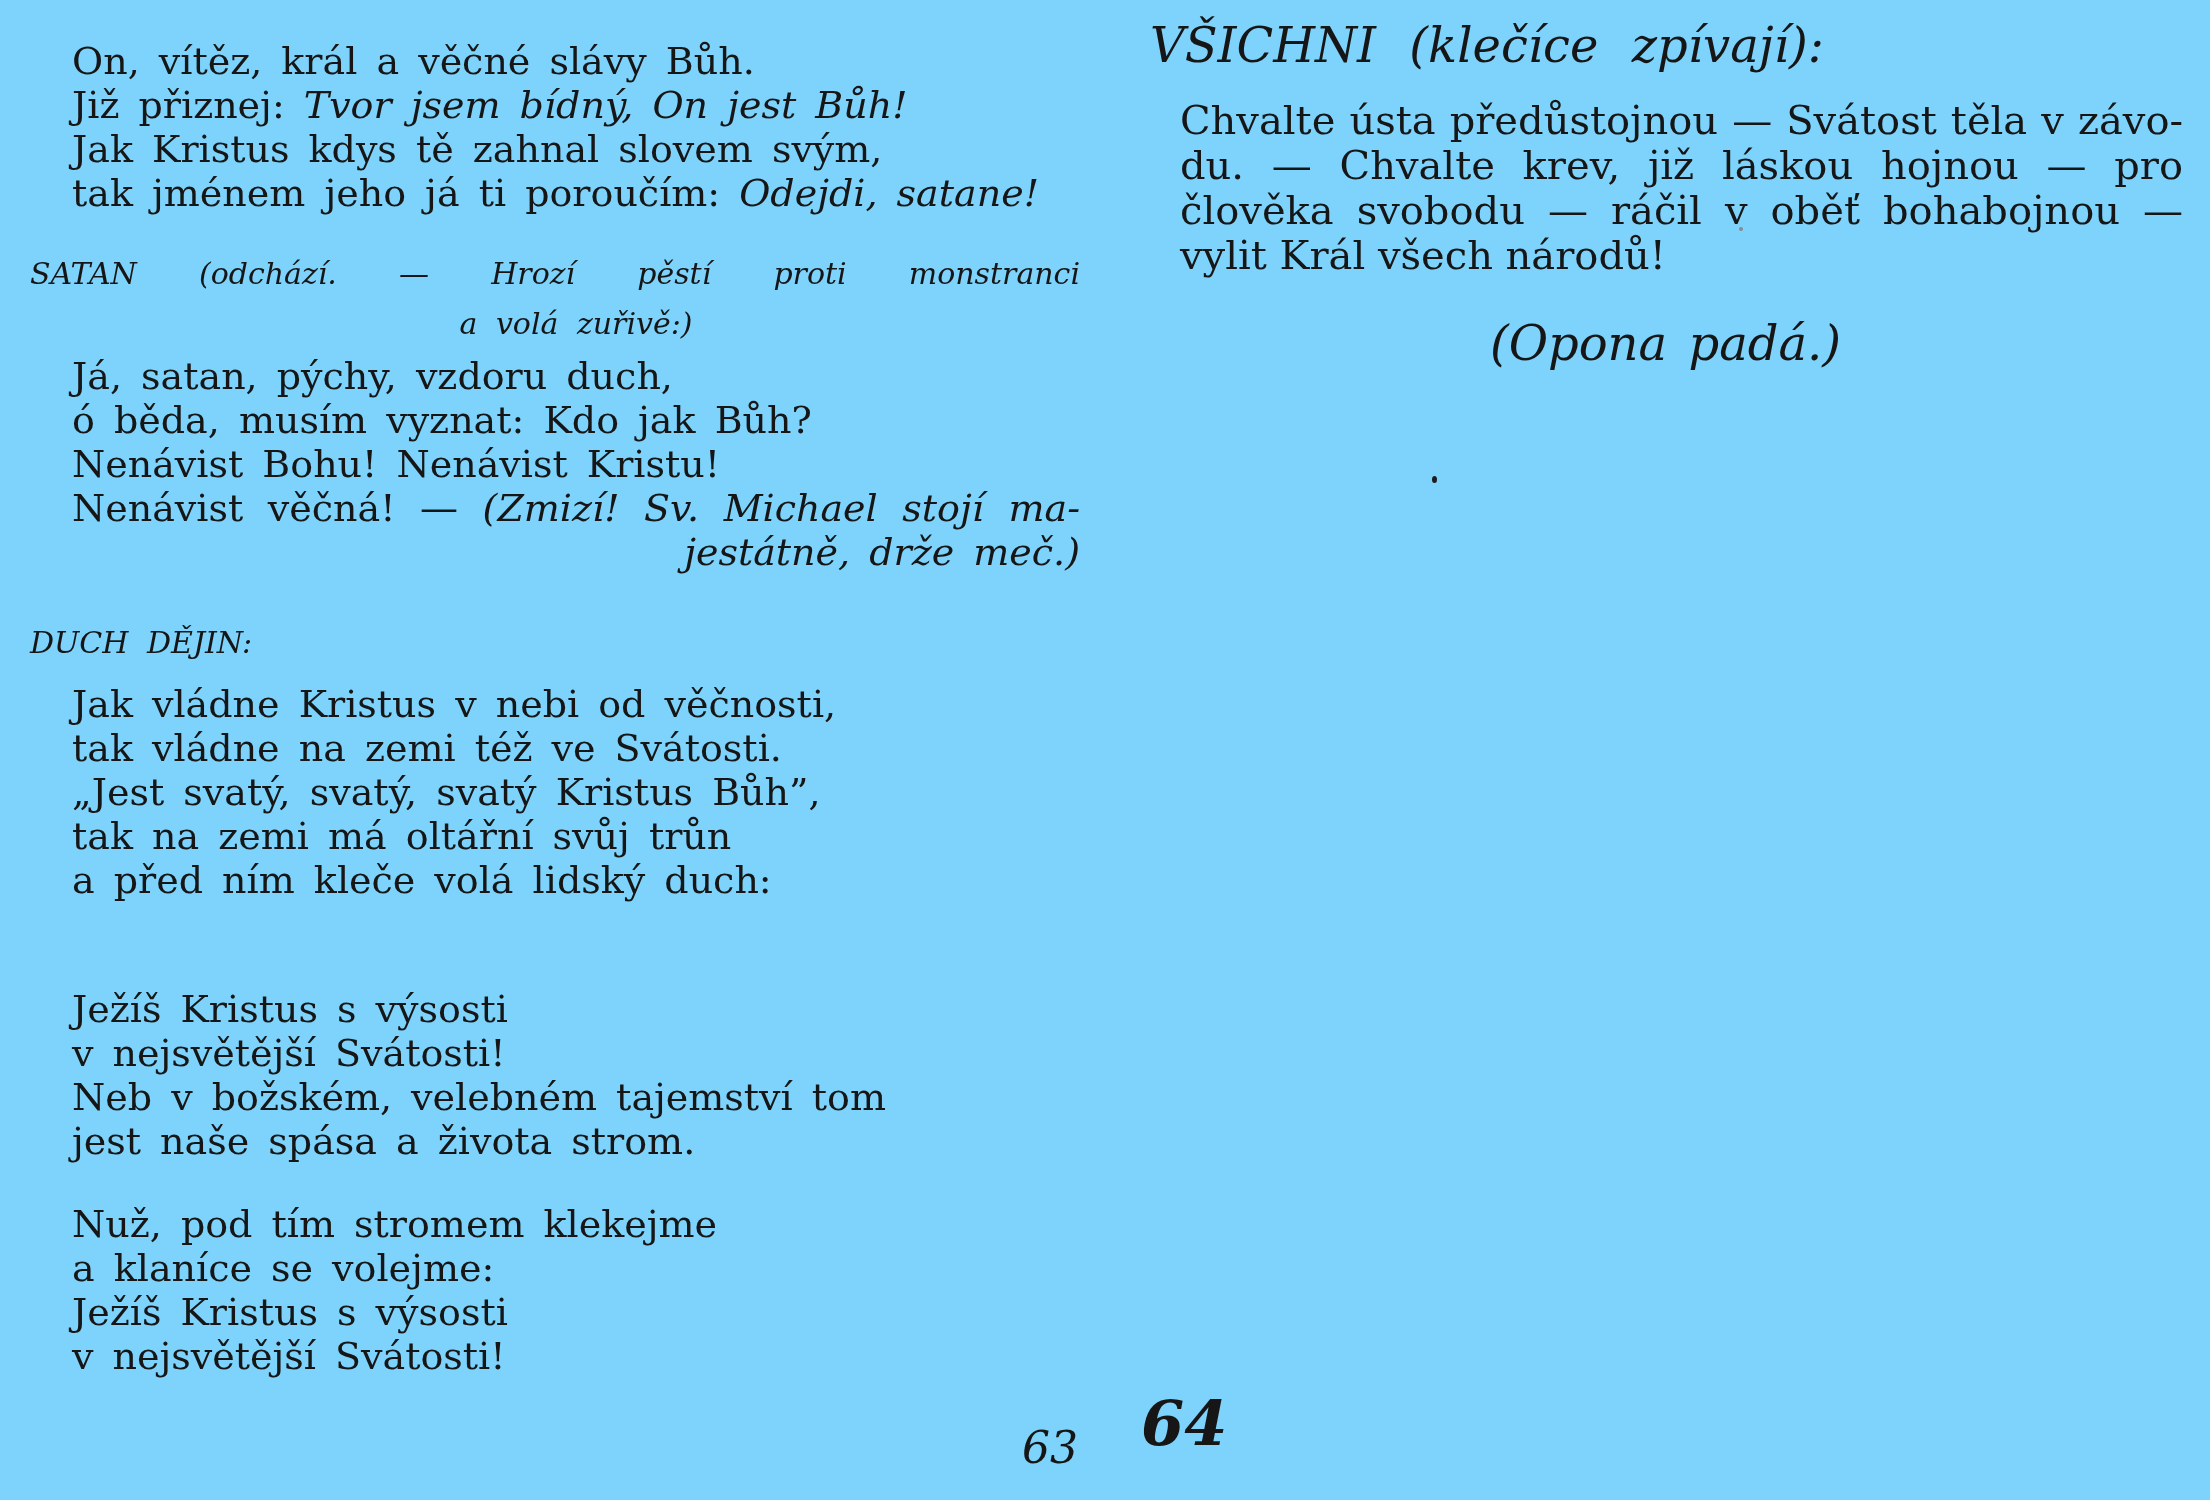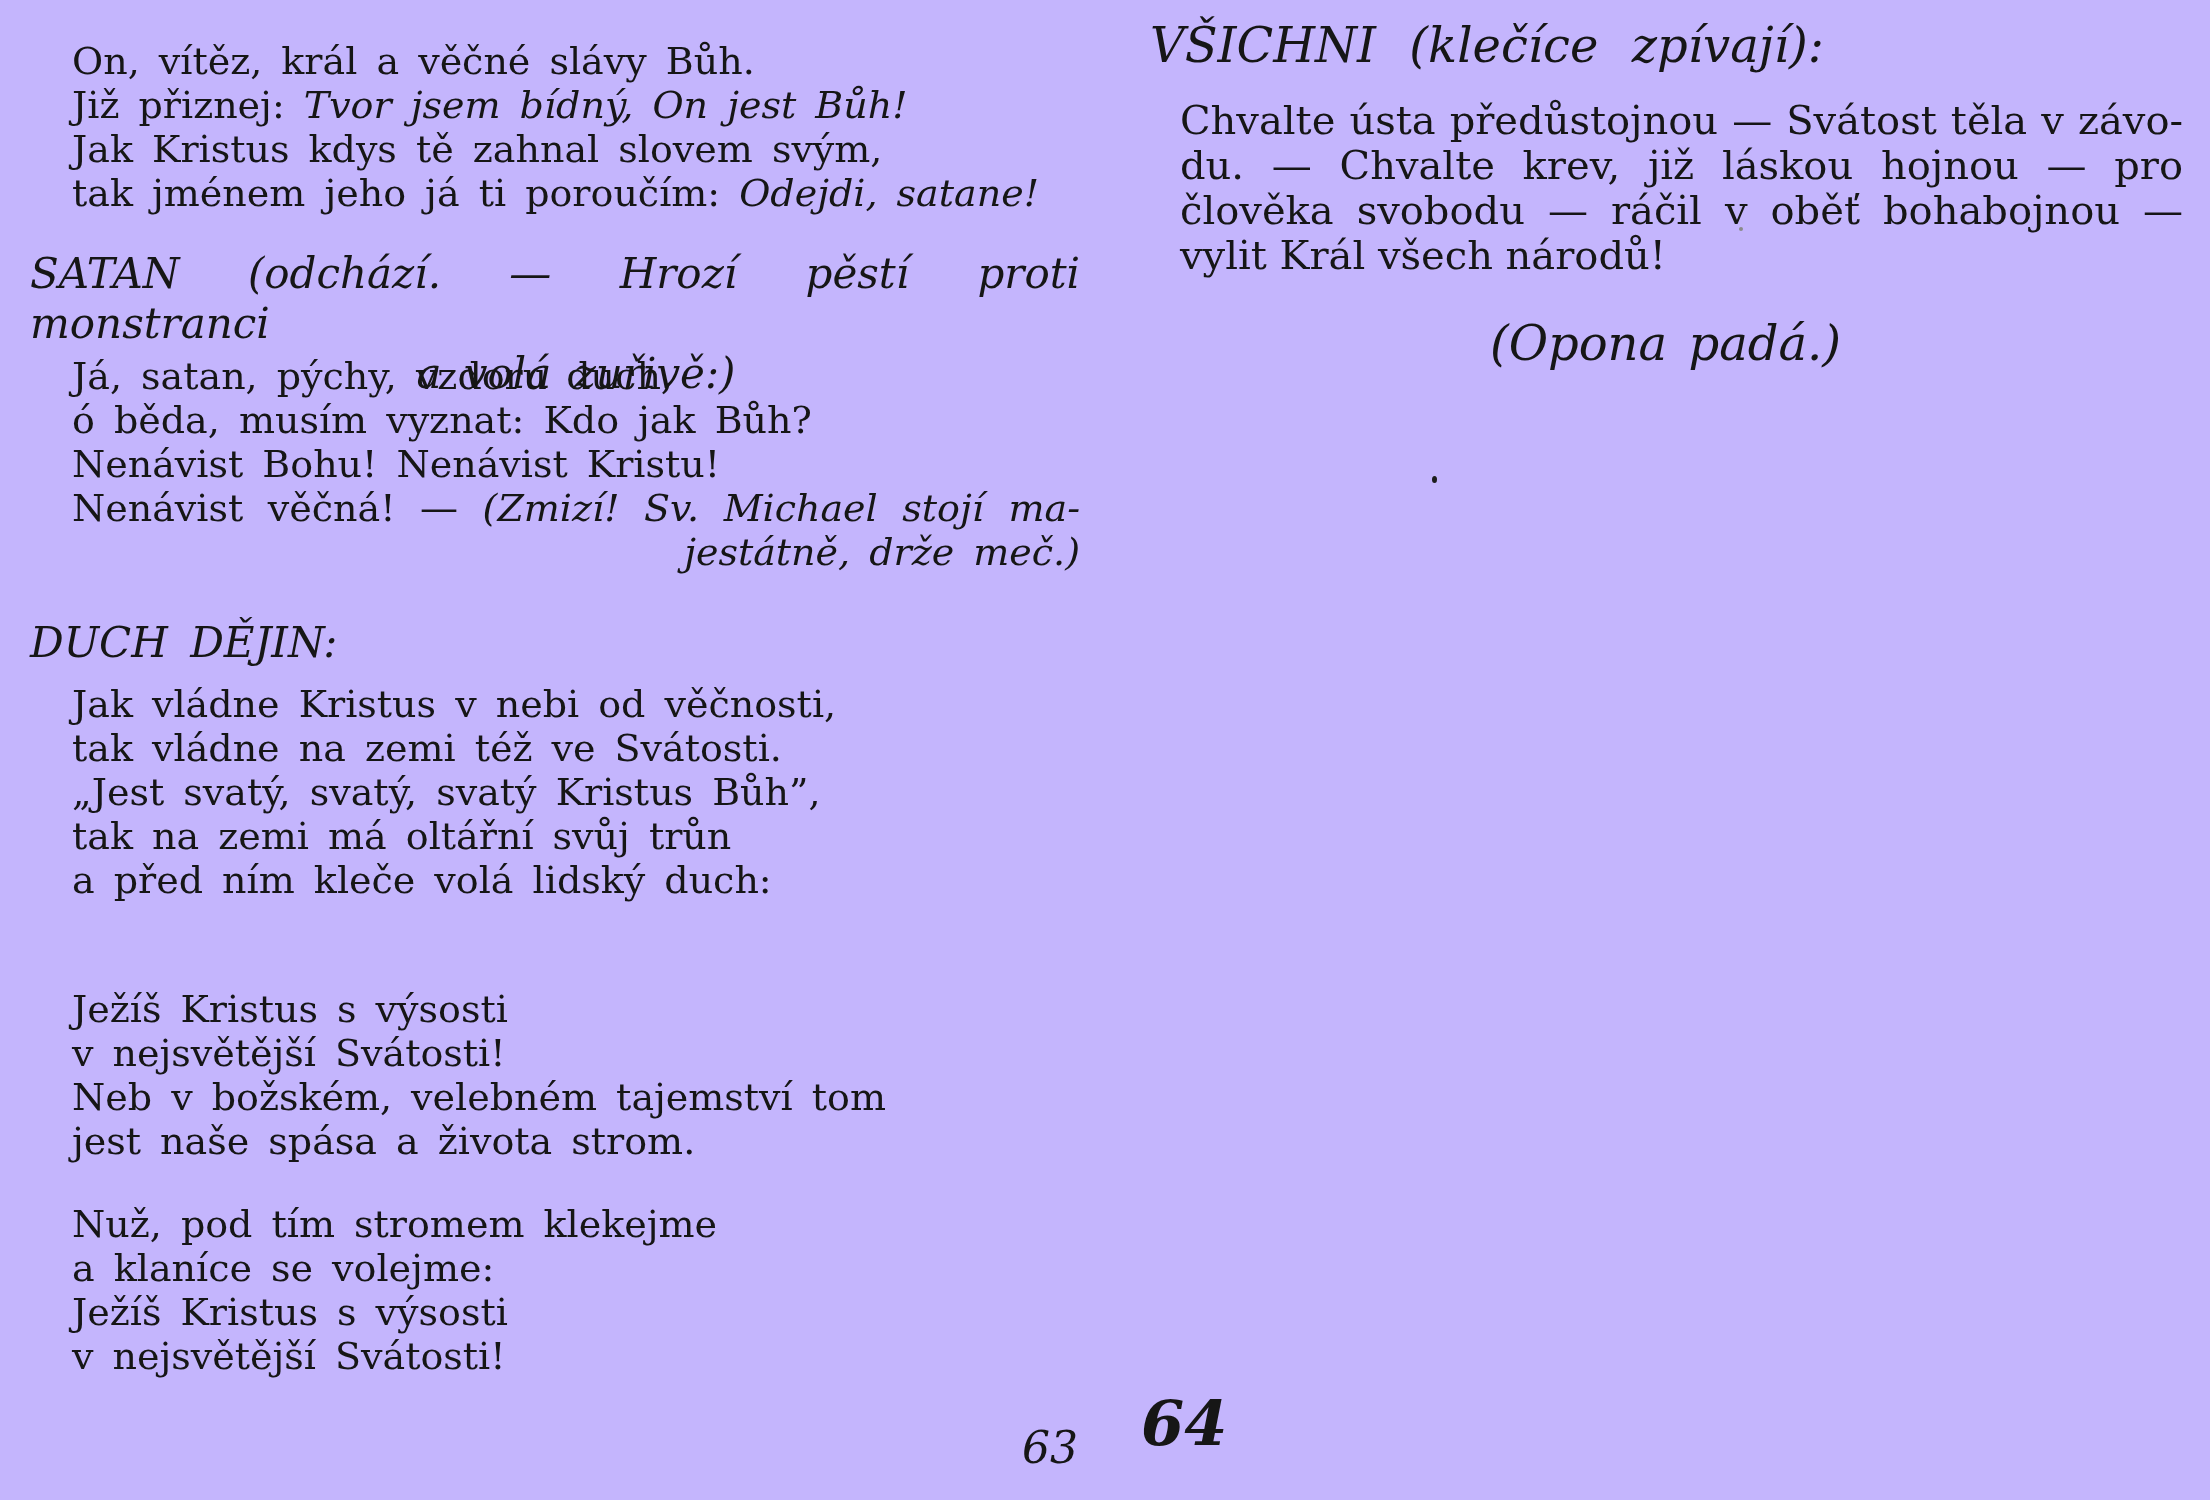--- a/index.html
+++ b/index.html
@@ -5,28 +5,28 @@
   html, body { margin: 0; padding: 0; }
   body {
     width: 2210px; height: 1500px;
     background: #ffffff;
     font-family: "DejaVu Serif", "Liberation Serif", serif;
     color: #161616;
   }
   .page {
     position: relative;
     width: 2210px; height: 1500px;
-    background: #c4b5fd;
+    background: #7dd3fc;
     overflow: hidden;
   }
   .blk { position: absolute; }
 
   
   .body-l { font-size: 38px; line-height: 44px; word-spacing: 7px; }
-  .heading-l { font-size: 42px; line-height: 50px; font-style: italic; word-spacing: 9px; }
+  .heading-l { font-size: 30px; line-height: 50px; font-style: italic; word-spacing: 9px; }
   .it { font-style: italic; text-align: right; }
   .jl { text-align: justify; text-align-last: justify; }
   .line { white-space: normal; }
 
   
   .body-r { font-size: 40px; line-height: 45px; }
   .heading-r { font-size: 48px; line-height: 56px; font-style: italic; word-spacing: 18px; }
   .opona { font-size: 48px; line-height: 56px; font-style: italic; text-align: center; word-spacing: 6px; }
 
   .pgnum { font-size: 44px; line-height: 52px; font-style: italic; }

